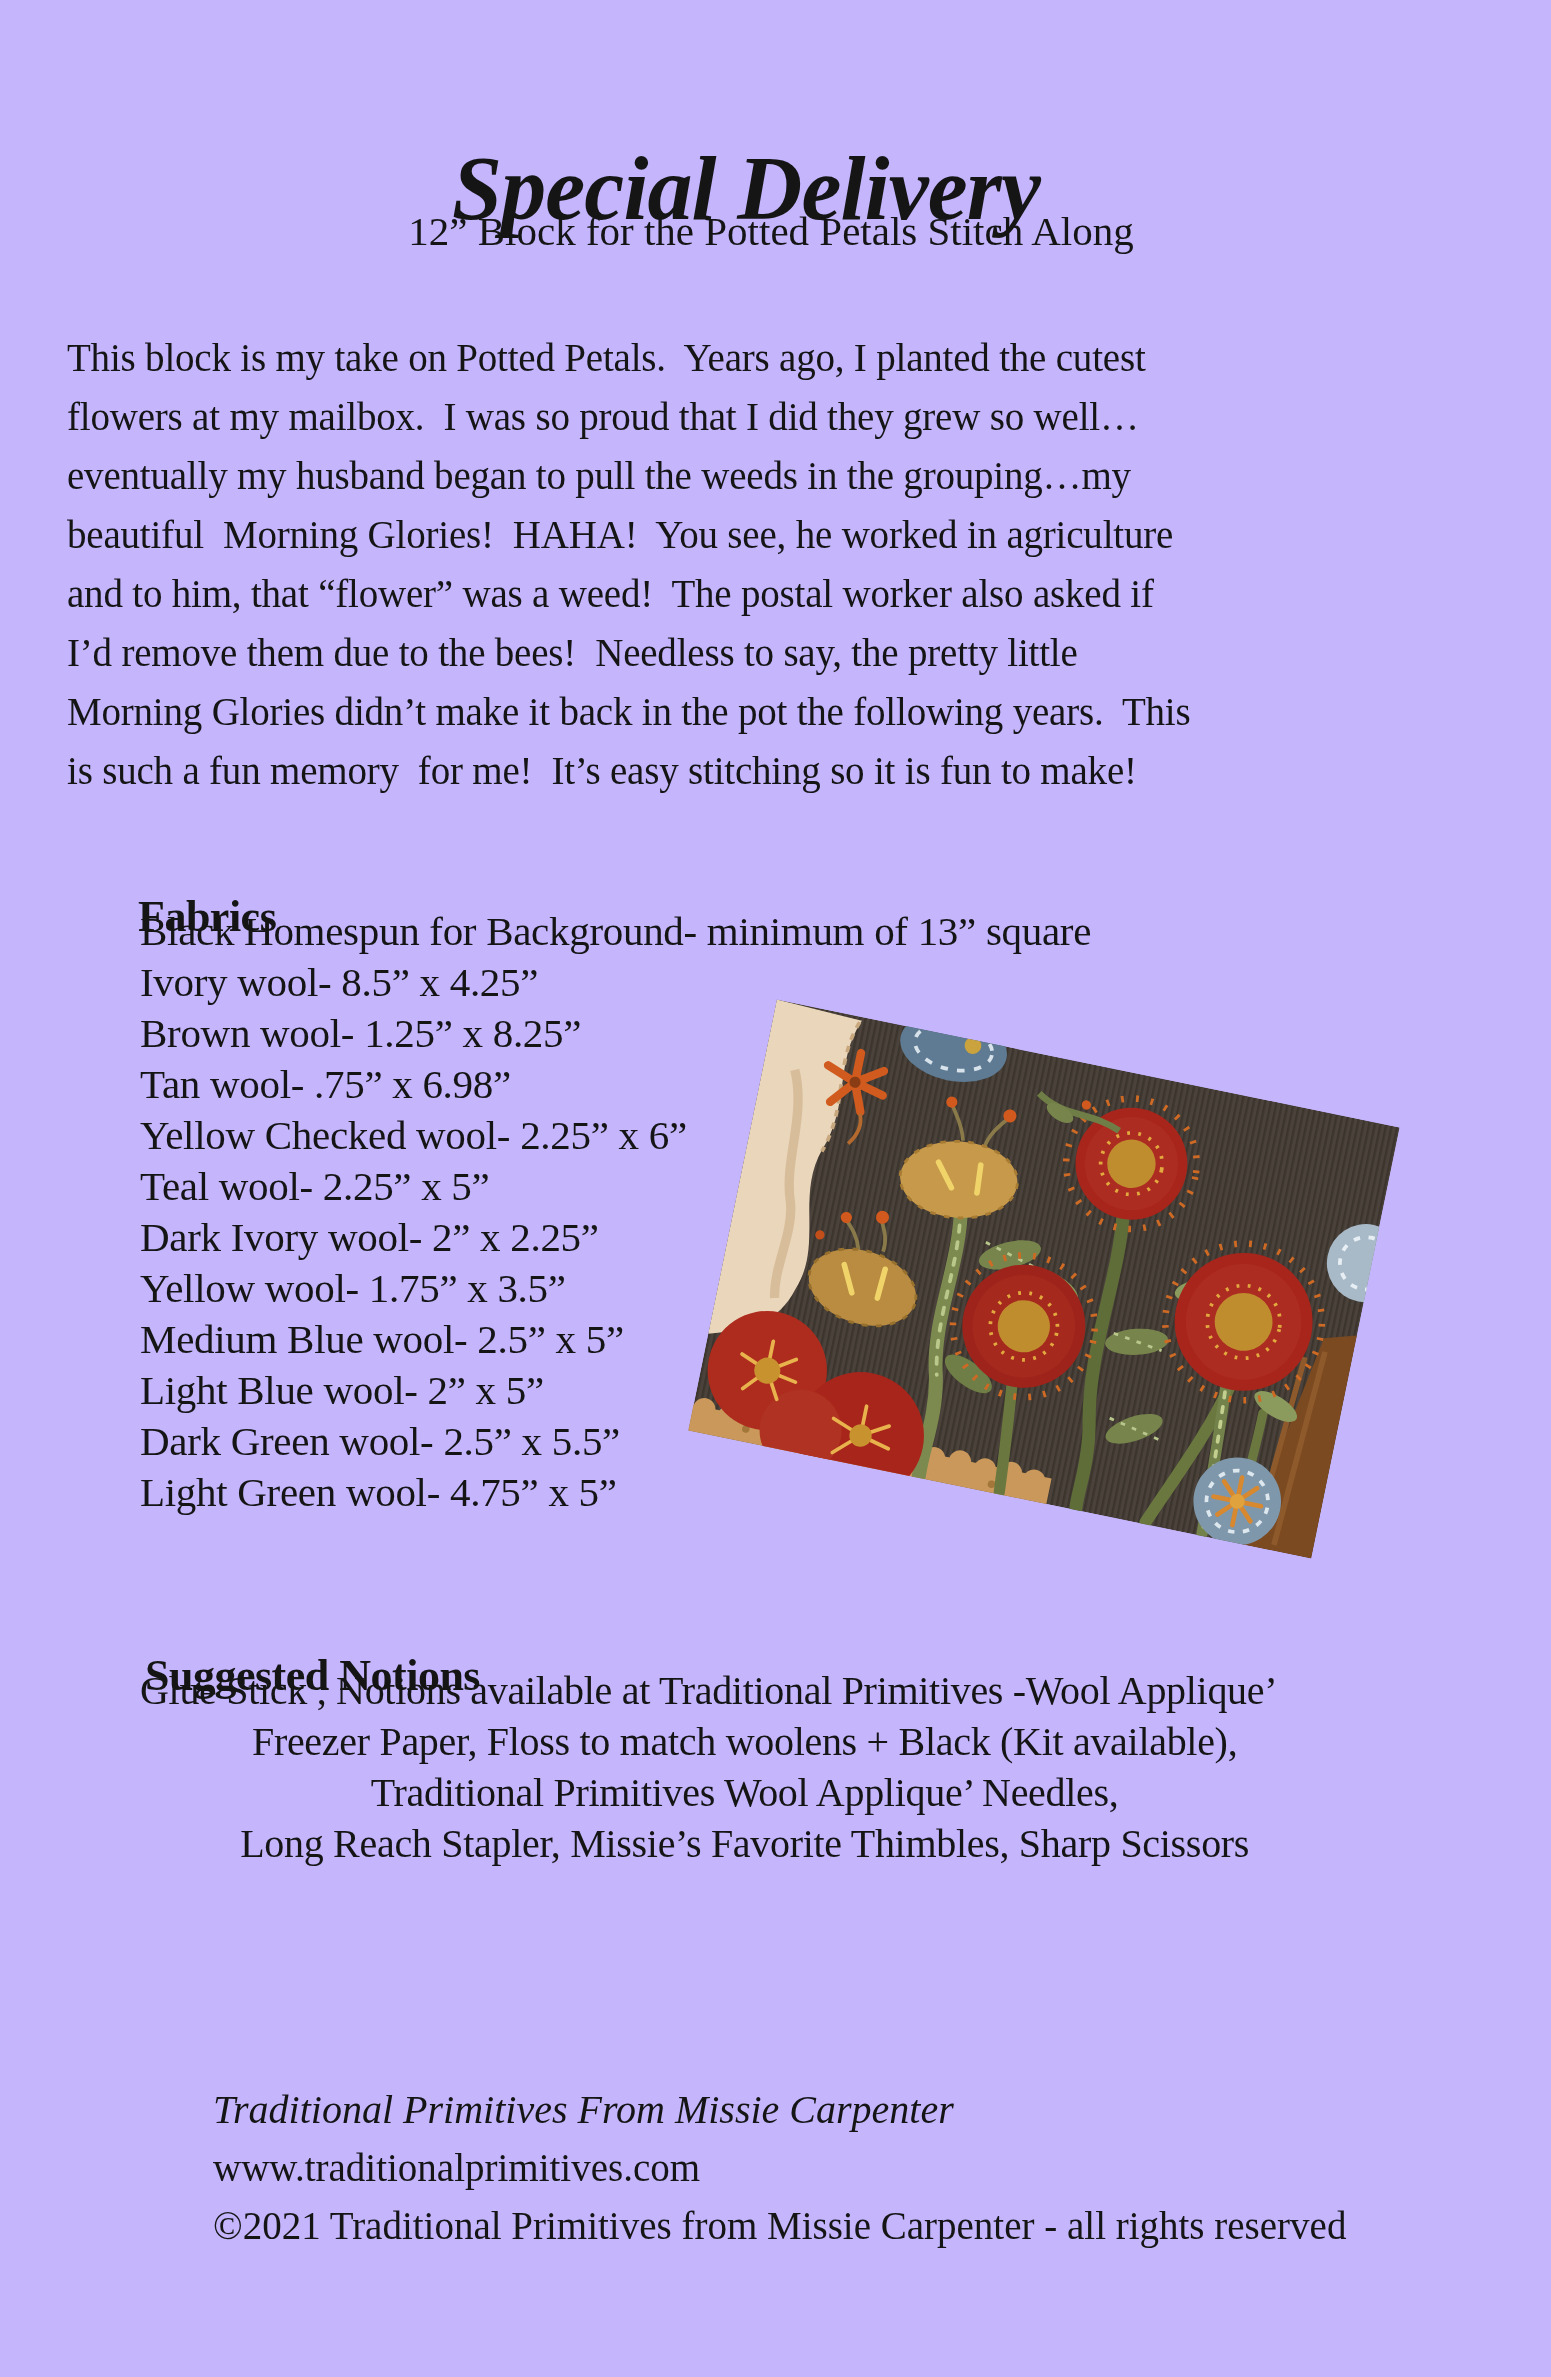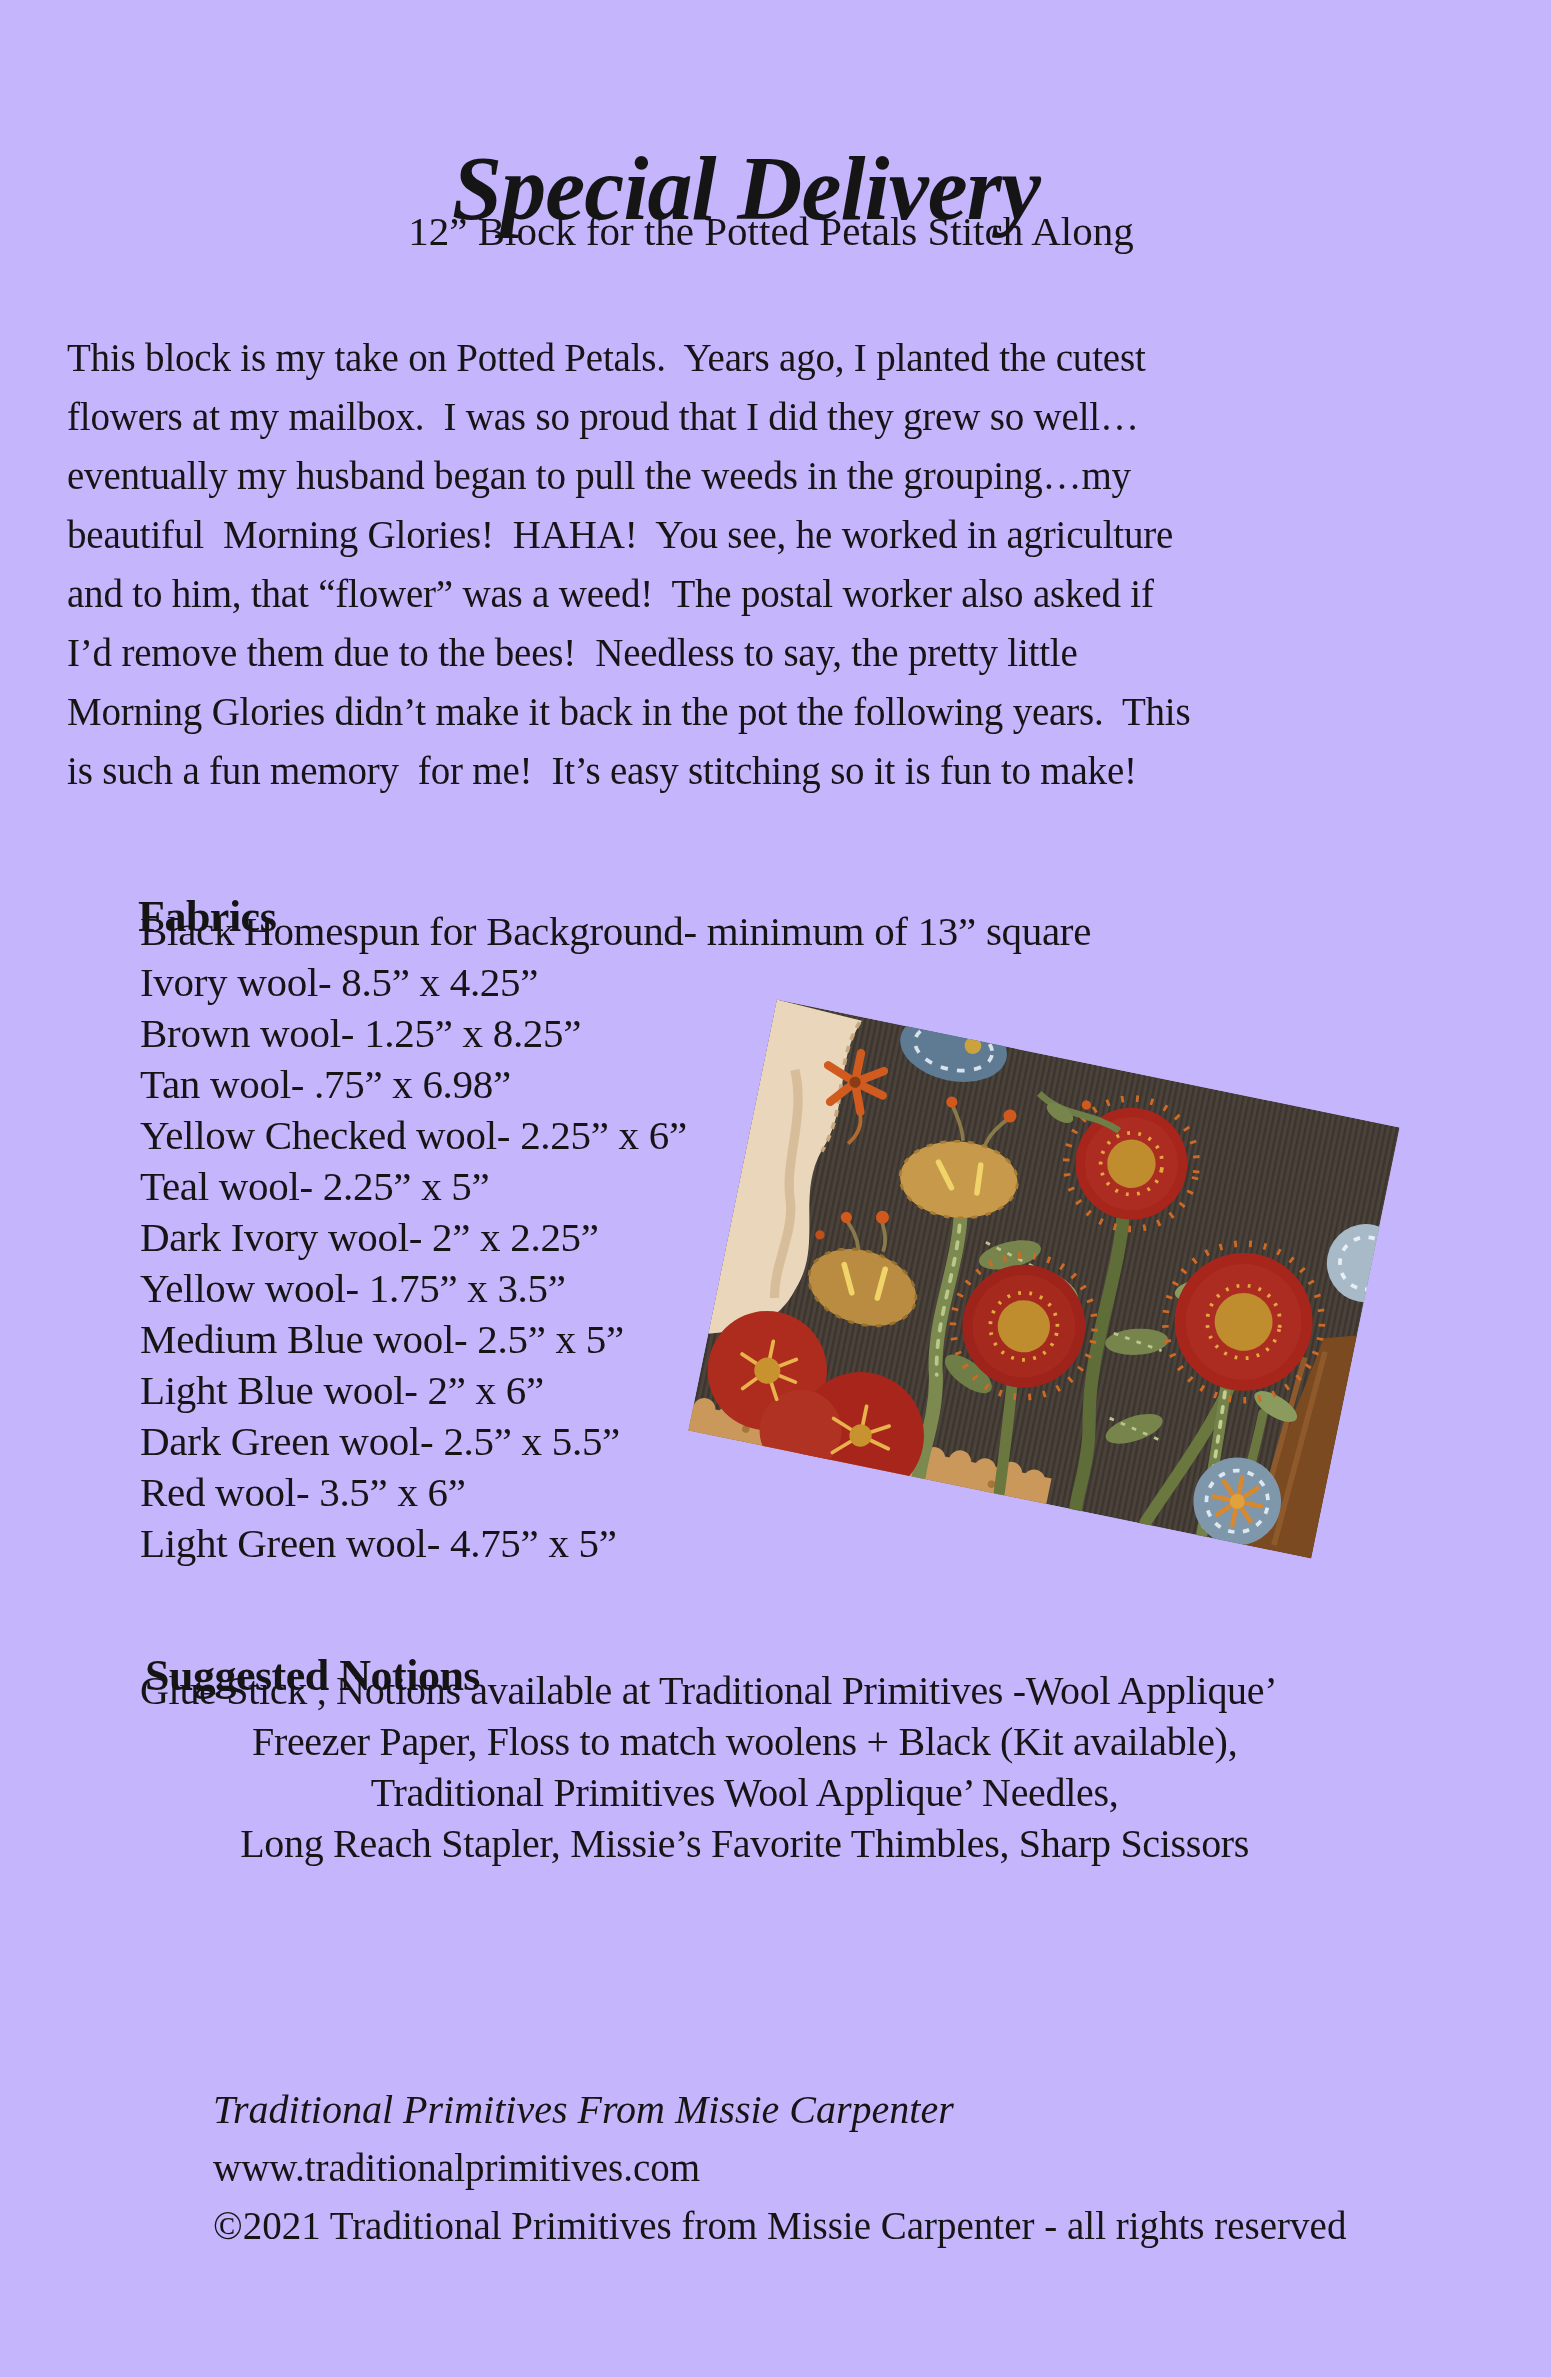--- a/index.html
+++ b/index.html
@@ -94,23 +94,22 @@
   <section class="fabrics-list">
     <div class="pre">Black Homespun for Background- minimum of 13” square</div>
     <div class="pre">Ivory wool- 8.5” x 4.25”</div>
     <div class="pre">Brown wool- 1.25” x 8.25”</div>
     <div class="pre">Tan wool- .75” x 6.98”</div>
     <div class="pre">Yellow Checked wool- 2.25” x 6”</div>
     <div class="pre">Teal wool- 2.25” x 5”</div>
     <div class="pre">Dark Ivory wool- 2” x 2.25”</div>
     <div class="pre">Yellow wool- 1.75” x 3.5”</div>
     <div class="pre">Medium Blue wool- 2.5” x 5”</div>
-    <div class="pre">Light Blue wool- 2” x 6”</div>
+    <div class="pre">Light Blue wool- 2” x 5”</div>
     <div class="pre">Dark Green wool- 2.5” x 5.5”</div>
-    <div class="pre">Red wool- 3.5” x 6”</div>
     <div class="pre">Light Green wool- 4.75” x 5”</div>
   </section>
 
   <div class="photo">
     <svg viewBox="0 0 682 472" width="636" height="440" xmlns="http://www.w3.org/2000/svg">
       <defs>
         <pattern id="rib" width="6" height="9" patternUnits="userSpaceOnUse">
           <rect width="6" height="9" fill="#4b433b"></rect>
           <rect width="2.6" height="9" fill="#3c352e"></rect>
         </pattern>

